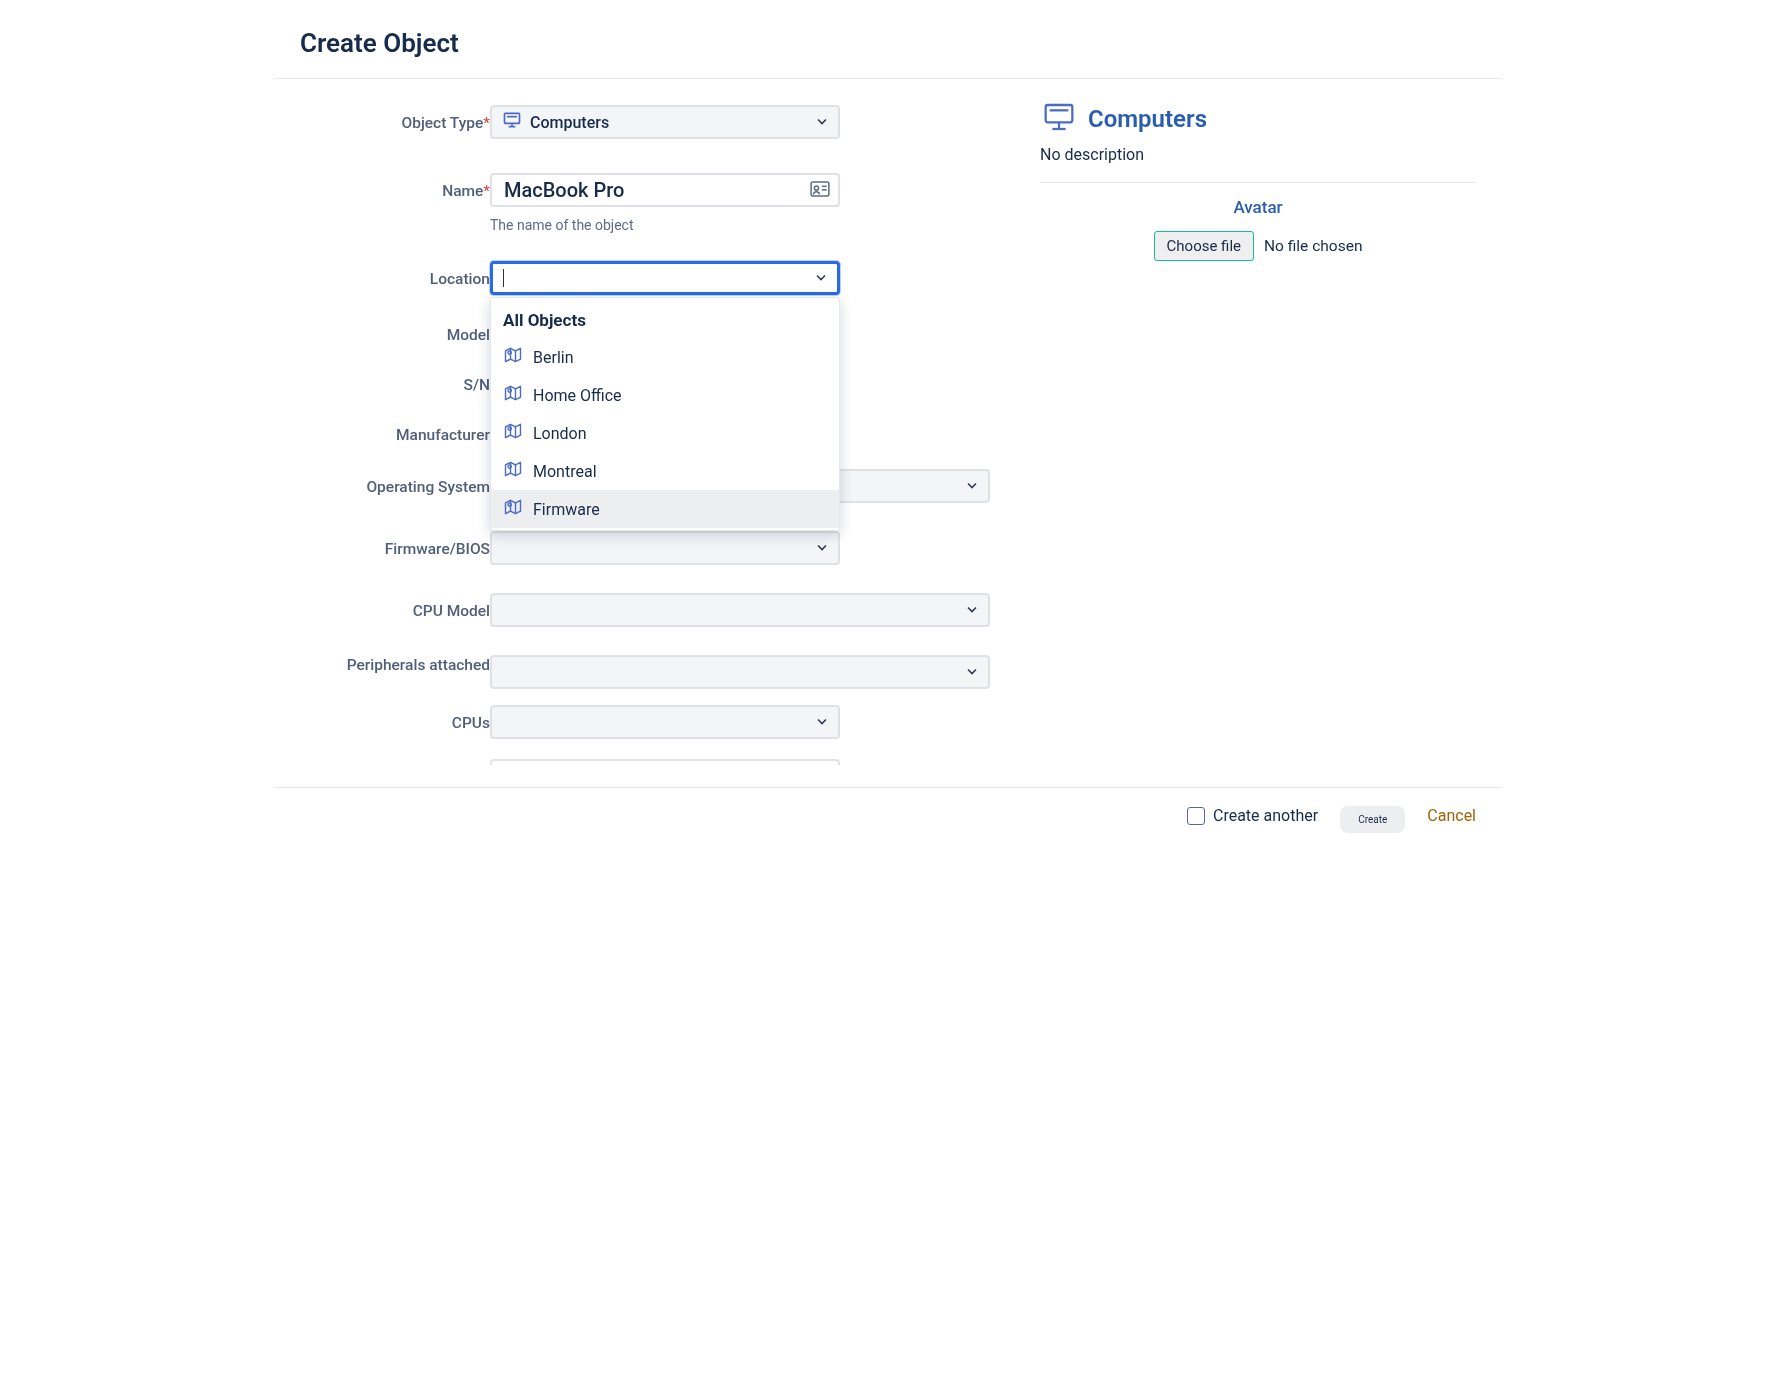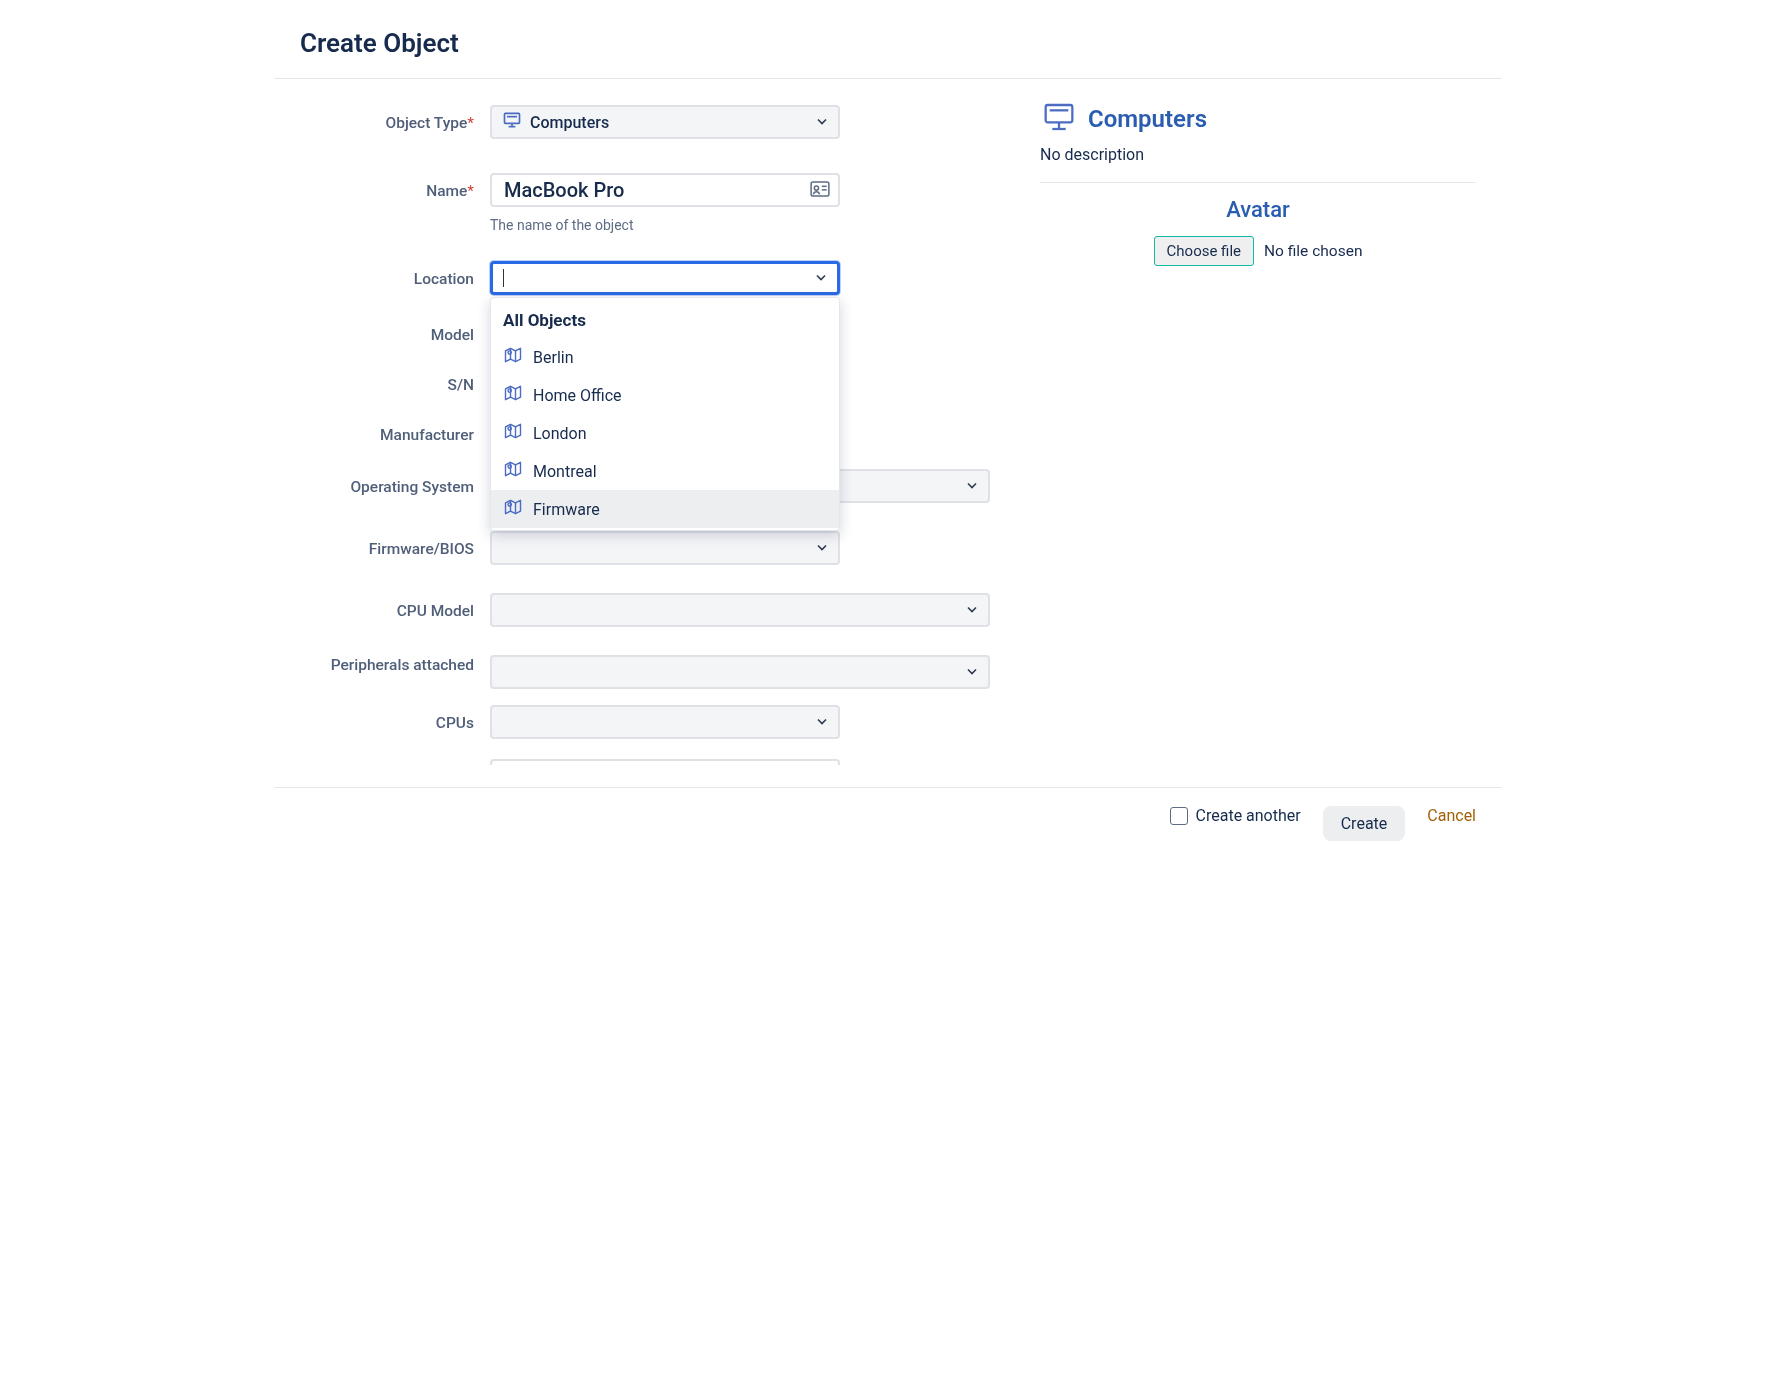--- a/index.html
+++ b/index.html
@@ -46,21 +46,20 @@
   }
   .form-row.tall { margin-bottom: 8px; }
 
   .label-cell {
     width: 190px;
     text-align: right;
     padding-top: 12px;
     color: #505f79;
     font-size: 15.5px;
     font-weight: 500;
-    padding-right: 16px;
     box-sizing: border-box;
     line-height: 1.3;
   }
   .label-cell.two-line { padding-top: 4px; }
   .req-star { color: #d04437; font-weight: 400; }
 
   .control-cell { flex: 1; padding-top: 4px; }
   .hint {
     margin-top: 10px;
     margin-bottom: 16px;
@@ -192,21 +191,21 @@
     font-size: 16px;
   }
   .right-hr {
     border: none;
     border-top: 1.5px solid #e4e7ec;
     margin: 0 0 14px;
   }
   .avatar-block { text-align: center; }
   .avatar-label {
     color: #2a5db0;
-    font-size: 22px;
+    font-size: 17px;
     font-weight: 500;
     margin-bottom: 14px;
   }
   .file-line {
     display: inline-flex;
     align-items: center;
     gap: 10px;
     justify-content: center;
   }
   .choose-file-btn {
@@ -238,21 +237,21 @@
     width: 16px; height: 16px;
     border: 1.6px solid #5e6c84;
     border-radius: 3px;
     background: #fff;
   }
   .chk-label { font-size: 16px; color: #172b4d; }
   .create-btn {
     background: #edeef0;
     padding: 8px 18px;
     border-radius: 8px;
-    font-size: 16px;
+    font-size: 10px;
     color: #172b4d;
     cursor: pointer;
   }
   .cancel-link {
     color: #a16207;
     font-size: 16px;
     cursor: pointer;
   }
 
   .rel-wrap { position: relative; }

